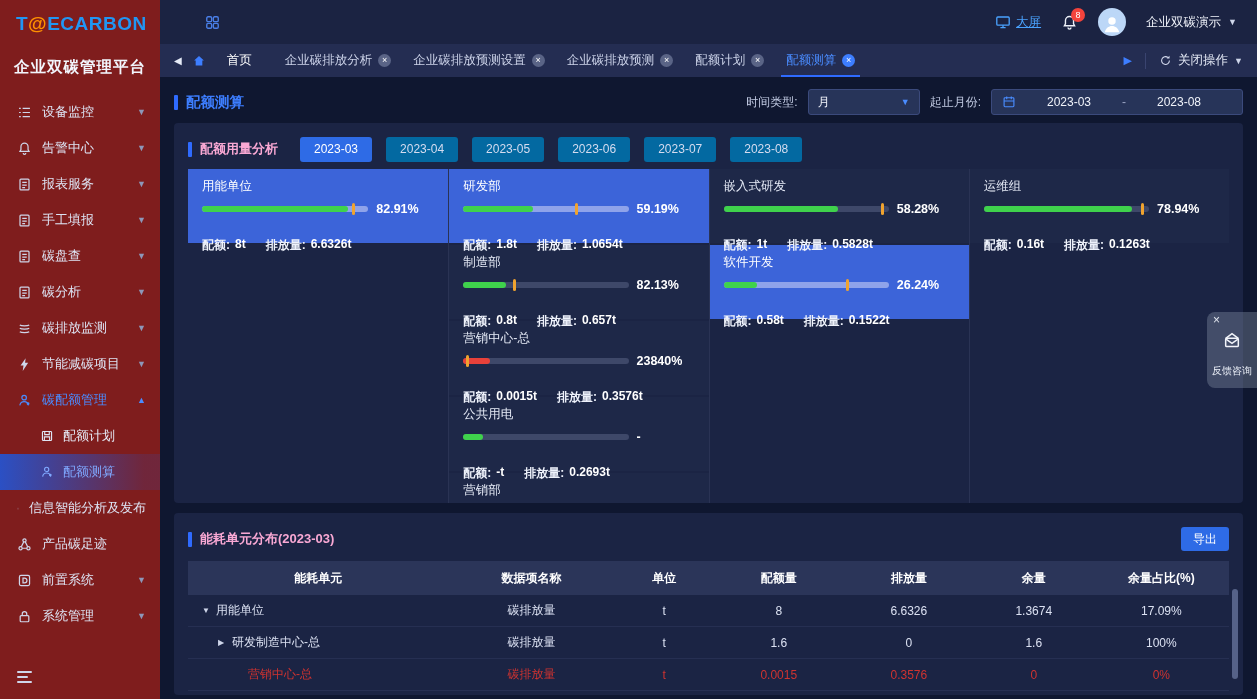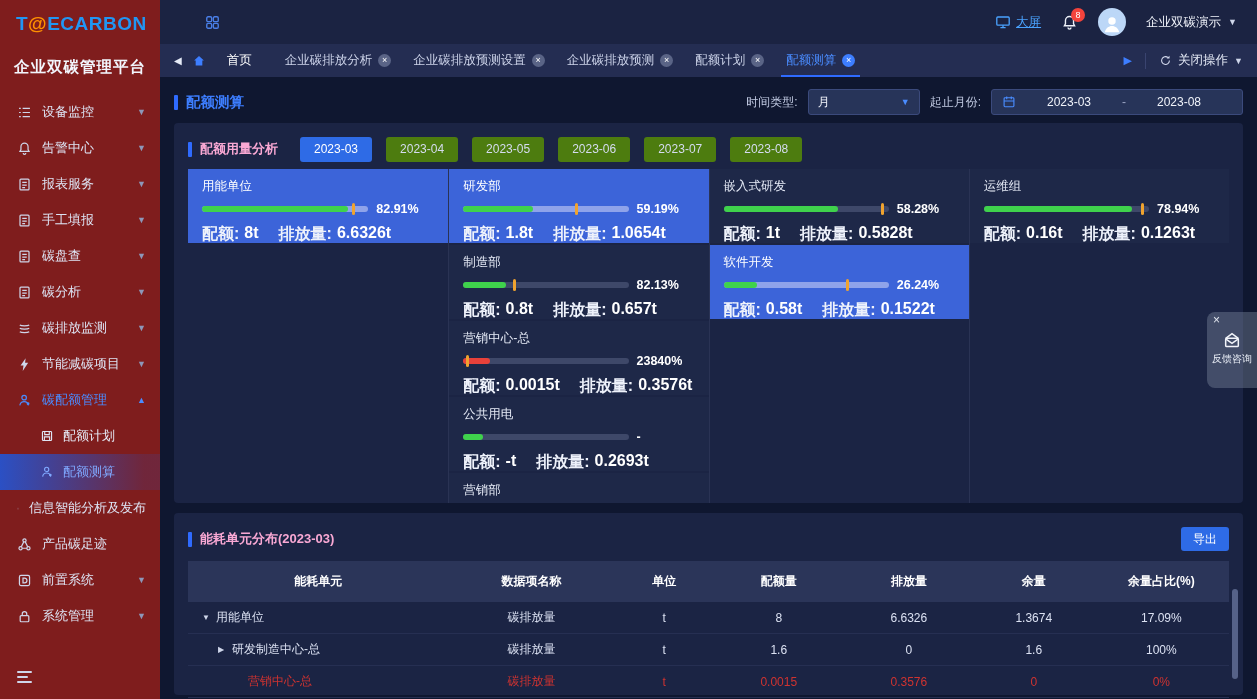--- a/index.html
+++ b/index.html
@@ -76,63 +76,63 @@
     display:flex; align-items:center; padding:0 10px; color:#f0f3fa; cursor:pointer; }
   .date-box .ic { width:14px; height:14px; color:#4a8cff; flex:none; }
   .date-box .dv { flex:1; text-align:center; }
   .date-box .dsep { color:#9aa4c4; }
 
   .panel { background:#1b2444; border-radius:4px; padding:12px 14px 0; }
   .usage-panel { margin-top:4px; height:380px; }
   .panel-head { display:flex; align-items:center; height:28px; }
   .panel-title { color:#f9a8d4; font-size:13px; font-weight:700;text-align:right; }
   .months { display:flex; gap:14px; margin-left:22px; }
-  .month { height:25px; padding:0 14px; border:none; border-radius:3px; background:#4d7c0f; color:#d5dcf0;
+  .month { height:25px; padding:0 14px; border:none; border-radius:3px; background:#0369a1; color:#d5dcf0;
     font-size:12px; cursor:pointer; font-family:inherit; }
   .month.active { background:#2e6be6; color:#fff; }
 
   .cards-grid { margin-top:6px; height:334px; display:flex; overflow:hidden; }
   .cg-col { width:25%; overflow:hidden; }
   .cg-col + .cg-col { border-left:1px solid #2a3354; }
   .card { height:74px; margin-bottom:2px; background:#1e2848; padding:9px 14px 0; cursor:pointer; }
   .card.sel { background:#3c64d9; }
   .card-name { color:#e6ebf7; font-size:12.5px; height:17px; white-space:nowrap; }
   .card.sel .card-name { color:#fff; }
   .bar-row { margin-top:7px; display:flex; align-items:center; height:14px; }
   .track { flex:1; height:6px; border-radius:3px; background:#3e4869; position:relative; }
   .card.sel .track { background:#8fa3ea; }
   .fill { height:6px; border-radius:3px; background:#3fd24c; }
   .fill.red { background:#e8413a; }
   .marker { position:absolute; top:-3px; width:3px; height:12px; border-radius:2px; background:#f0a32f; }
   .pct { width:58px; margin-left:8px; color:#fff; font-size:12.5px; font-weight:700; white-space:nowrap; }
-  .cstats { margin-top:8px; display:flex; font-size:16px; font-weight:700; color:#fff; white-space:nowrap; }
+  .cstats { margin-top:21px; display:flex; font-size:12px; font-weight:700; color:#fff; white-space:nowrap; }
   .cstats .lab { color:#eef2fb; }
   .cstats .val { margin:0 20px 0 5px; }
 
   .dist-panel { margin-top:10px; height:182px; position:relative; }
   .export-btn { margin-left:auto; height:24px; padding:0 12px; background:#2e6be6; border:none; border-radius:3px;
     color:#fff; font-size:12px; cursor:pointer; font-family:inherit; }
   .tbl { margin-top:8px; }
   .tr { display:flex; align-items:center; }
-  .tr.head { height:41px; background:#2b3559; font-weight:700; color:#fff; font-size:12px; }
+  .tr.head { height:34px; background:#2b3559; font-weight:700; color:#fff; font-size:12px; }
   .tr.row { height:32px; border-bottom:1px solid #262f52; color:#dbe1f2; font-size:12px; cursor:pointer; }
   .tr.row.red, .tr.row.red .tc { color:#cf3330; }
   .tc { text-align:center; white-space:nowrap; overflow:hidden; }
   .tc.c0 { width:25%; text-align:left; display:flex; align-items:center; }
   .tc.c1 { width:16%; } .tc.c2 { width:9.5%; } .tc.c3 { width:12.5%; } .tc.c4 { width:12.5%; }
   .tc.c5 { width:11.5%; } .tc.c6 { width:13%; }
   .tree-arrow { width:14px; font-size:8px; color:#cfd6ea; flex:none; }
   .tbl-scroll { position:absolute; right:5px; top:76px; width:6px; height:90px; border-radius:3px; background:#566288; }
 
   
   .feedback { position:fixed; right:0; top:312px; width:50px; height:76px; background:rgba(125,135,158,.42);
     border-radius:8px 0 0 8px; color:#eef1f8; text-align:center; cursor:pointer; z-index:9; }
   .fb-close { position:absolute; left:6px; top:1px; font-size:12px; color:#e3e7f0; cursor:pointer; }
   .feedback .ic { width:22px; height:22px; margin-top:17px; color:#f2f4fa; }
-  .fb-label { font-size:10px; margin-top:1px; color:#e9edf6; }
+  .fb-label { font-size:10px; margin-top:13px; color:#e9edf6; }
 
   .ic { display:block; }
   svg.defs { position:absolute; width:0; height:0; }
 </style>
 </head>
 <body>
 
 <svg class="defs" xmlns="http://www.w3.org/2000/svg">
   <defs>
     <g id="i-list">

